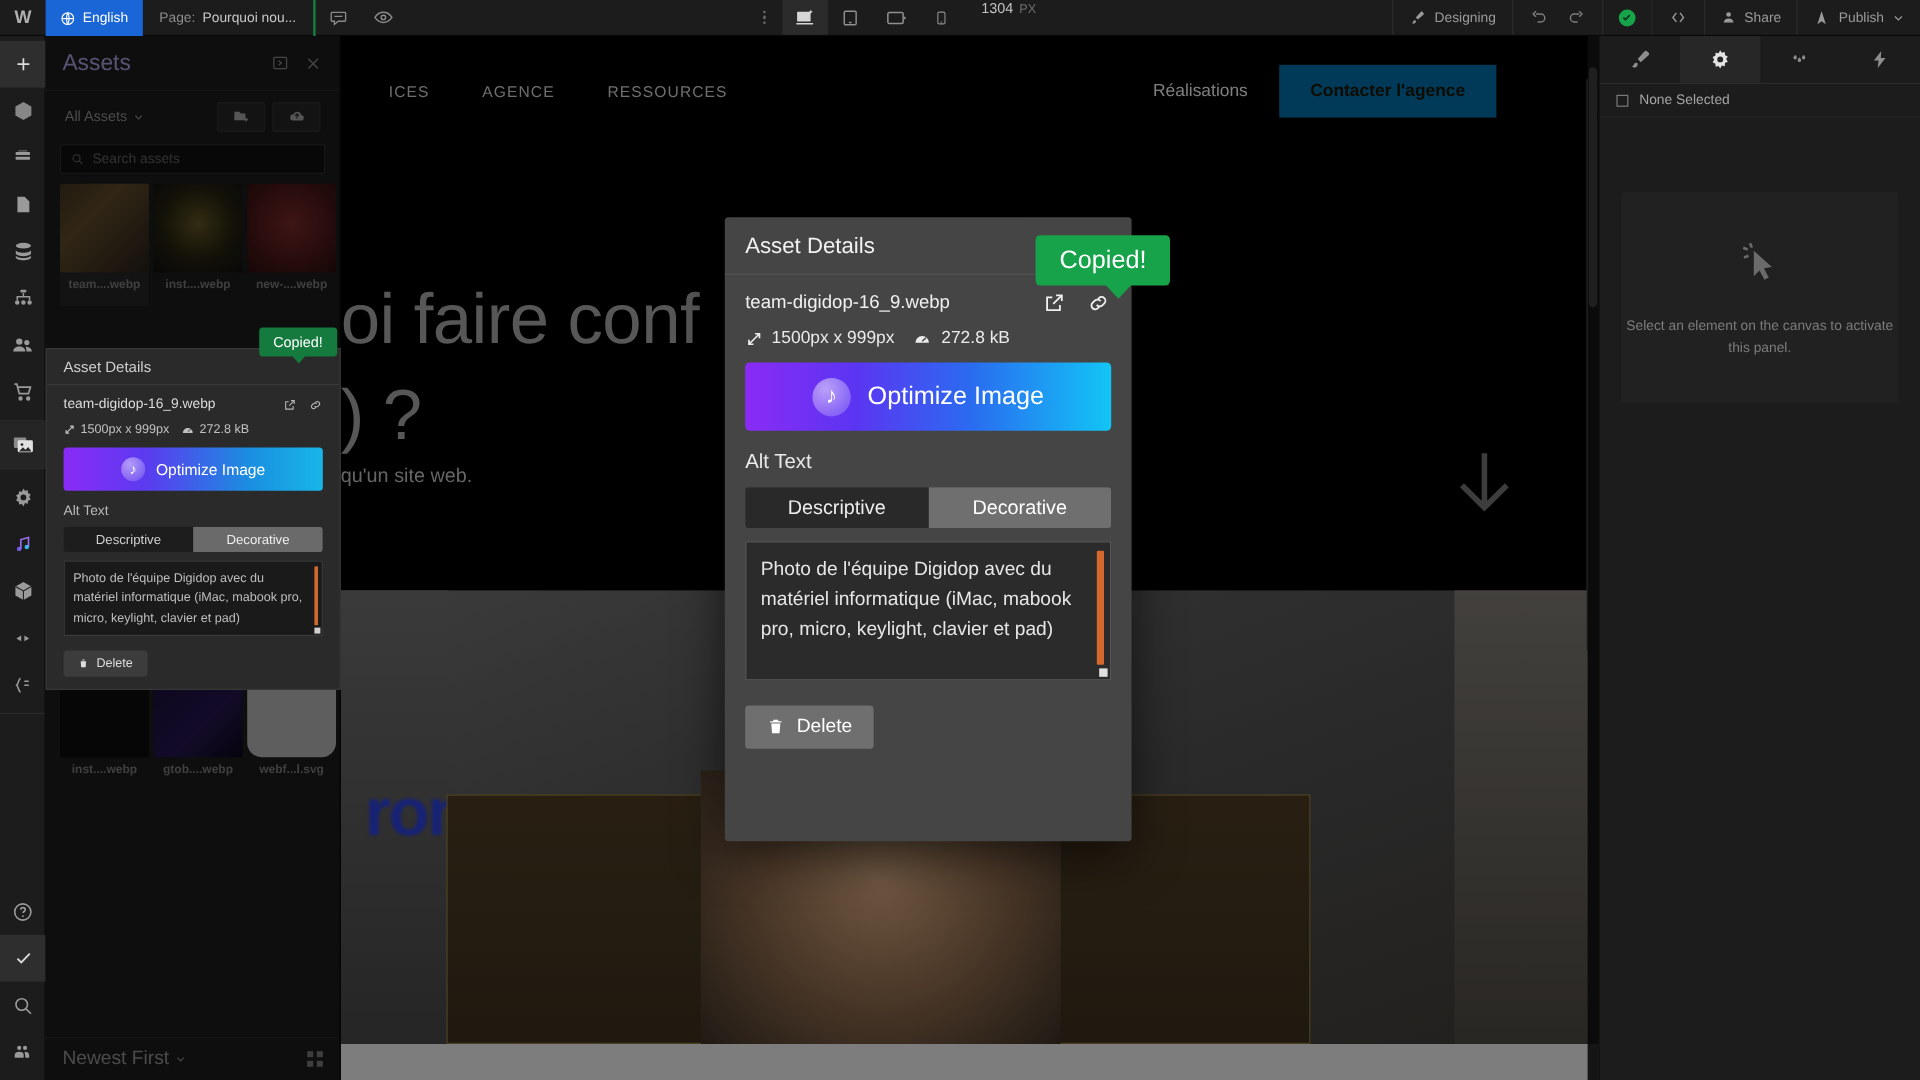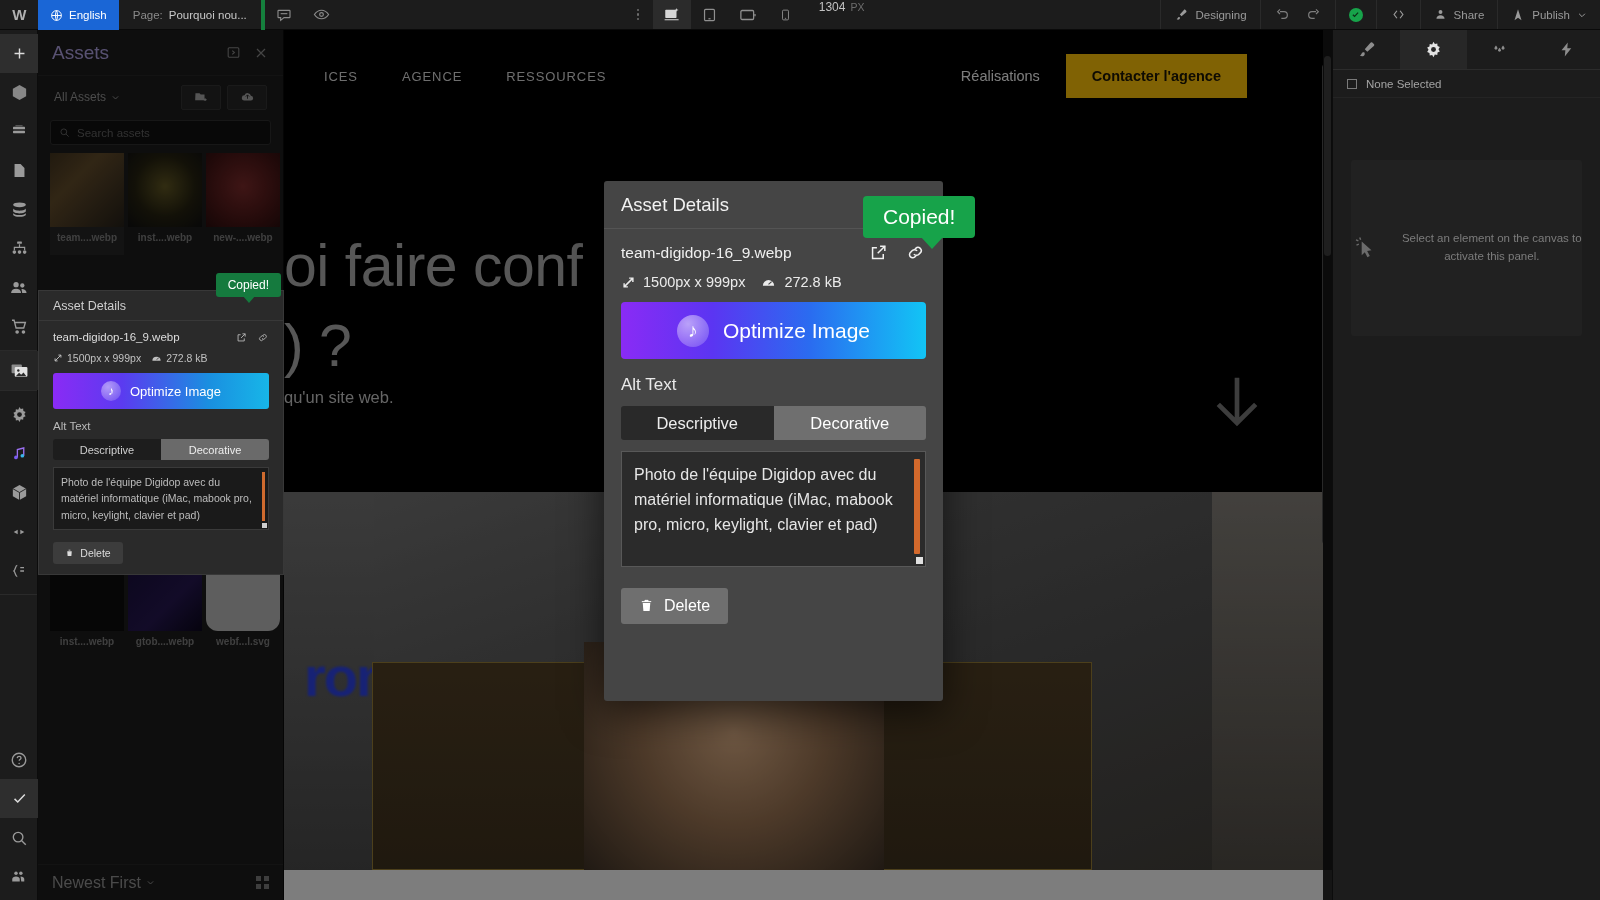--- a/index.html
+++ b/index.html
@@ -9,21 +9,21 @@
   #root{ position:relative; width:1600px; height:900px; background:#141414; }
 
   
   .topbar{ position:absolute; left:0; top:0; width:1600px; height:30px;
     background:#1c1c1c; border-bottom:1px solid #0a0a0a; display:flex; align-items:stretch; }
   .tb-logo{ width:38px; display:flex; align-items:center; justify-content:center;
     color:#b0b0b0; font-size:15px; font-weight:700; letter-spacing:-.5px; }
   .tb-lang{ display:flex; align-items:center; gap:6px; background:#1a66d6; color:#fff;
     padding:0 12px; font-size:11.5px; height:30px; }
   .tb-page{ display:flex; align-items:center; gap:6px; padding:0 14px; height:30px;
-    font-size:11.5px; color:#8a8a8a; border-right:4px solid #15803d; }
+    font-size:11.5px; color:#8a8a8a; border-right:2px solid #15803d; }
   .tb-page b{ color:#c8c8c8; font-weight:400; }
   .tb-ico{ width:38px; display:flex; align-items:center; justify-content:center; color:#8a8a8a; }
   .tb-spacer{ flex:1; }
   .tb-kebab{ width:30px; display:flex; align-items:center; justify-content:center; }
   .kebab i{ display:block; width:2.5px; height:2.5px; background:#6e6e6e; border-radius:50%; margin:2px auto; }
   .tb-bp{ width:38px; display:flex; align-items:center; justify-content:center; color:#8f8f8f; }
   .tb-bp.active{ background:#2b2b2b; color:#d6d6d6; }
   .tb-px{ display:flex; align-items:baseline; gap:5px; padding:0 14px; font-size:12px; color:#c2c2c2; }
   .tb-px span{ font-size:10.5px; color:#6d6d6d; }
   .tb-right{ display:flex; align-items:stretch; }
@@ -43,21 +43,21 @@
   .rail-bottom{ position:absolute; bottom:4px; left:0; width:38px; }
 
   
   .canvas{ position:absolute; left:284px; top:30px; width:1048px; height:840px; background:#000; overflow:hidden; }
   .site-nav{ position:absolute; left:0; top:15px; width:972px; height:62px; display:flex;
     align-items:center;margin-left:40px; }
   .nav-links{ display:flex; align-items:center; gap:44px; margin-left:-18px; padding-left:18px; }
   .nav-links a{ color:#c9c9c9; font-size:13px; letter-spacing:.9px; text-decoration:none; }
   .nav-right{ margin-left:auto; display:flex; align-items:center; gap:26px; padding-right:49px; }
   .nav-right a{ color:#e4e4e4; font-size:14.5px; text-decoration:none; }
-  .nav-cta{ background:#eab308; color:#1a1405 !important; font-weight:700; font-size:14.5px;
+  .nav-cta{ background:#0369a1; color:#1a1405 !important; font-weight:700; font-size:14.5px;
     padding:14px 26px; }
   .hero-h1{ position:absolute; left:0px; top:197px; width:1048px; color:#9e9e9e;
     font-size:59px; line-height:1.35; font-weight:400; letter-spacing:-.5px; white-space:nowrap; }
   .hero-h1 .l2{ display:block; }
   .hero-sub{ position:absolute; left:0px; top:358px; color:#b9b9b9; font-size:16.5px; }
   .hero-arrow{ position:absolute; left:920px; top:335px; color:#6f6f6f; }
   .hero-img{ position:absolute; left:0; top:462px; width:1048px; height:378px;
     background:linear-gradient(160deg,#6d6d6d 0%,#585858 30%,#4a4a4a 60%,#3d3a35 100%); }
   .hero-img .blue{ position:absolute; left:20px; top:152px; font-size:56px; font-weight:800;
     color:#2b3fd6; letter-spacing:-2px; filter:blur(1.2px); }
@@ -174,21 +174,21 @@
     border-left:1px solid #0c0c0c; }
   .rp-scroll{ position:absolute; left:-10px; top:0; width:9px; height:870px; background:#151515; }
   .rp-scroll i{ position:absolute; left:1px; top:26px; width:7px; height:200px; background:#3a3a3a; border-radius:4px; }
   .rp-tabs{ display:flex; height:40px; border-bottom:1px solid #2c2c2c; }
   .rp-tab{ flex:1; display:flex; align-items:center; justify-content:center; color:#8d8d8d; }
   .rp-tab.on{ background:#272727; color:#e3e3e3; }
   .rp-sel{ height:28px; display:flex; align-items:center; gap:9px; padding:0 14px;
     color:#a4a4a4; font-size:11.5px; border-bottom:1px solid #242424; }
   .rp-sel .cb{ width:10px; height:10px; border:1px solid #7a7a7a; }
   .rp-empty{ margin:62px 18px 0; height:176px; background:#212121; border-radius:3px;
-    display:flex; flex-direction:row; align-items:center; justify-content:center; gap:22px; }
+    display:flex; flex-direction:column; align-items:center; justify-content:center; gap:22px; }
   .rp-empty .txt{ color:#7c7c7c; font-size:11.5px; text-align:center; line-height:1.55; }
   .dim{ position:absolute; left:38px; top:30px; width:246px; height:870px;
     background:rgba(0,0,0,.55); z-index:5; pointer-events:none; }
   .canvasdim{ position:absolute; left:284px; top:30px; width:1048px; height:840px;
     background:rgba(0,0,0,.45); z-index:4; pointer-events:none; }
 </style>
 </head>
 <body>
 
 <div id="root">

